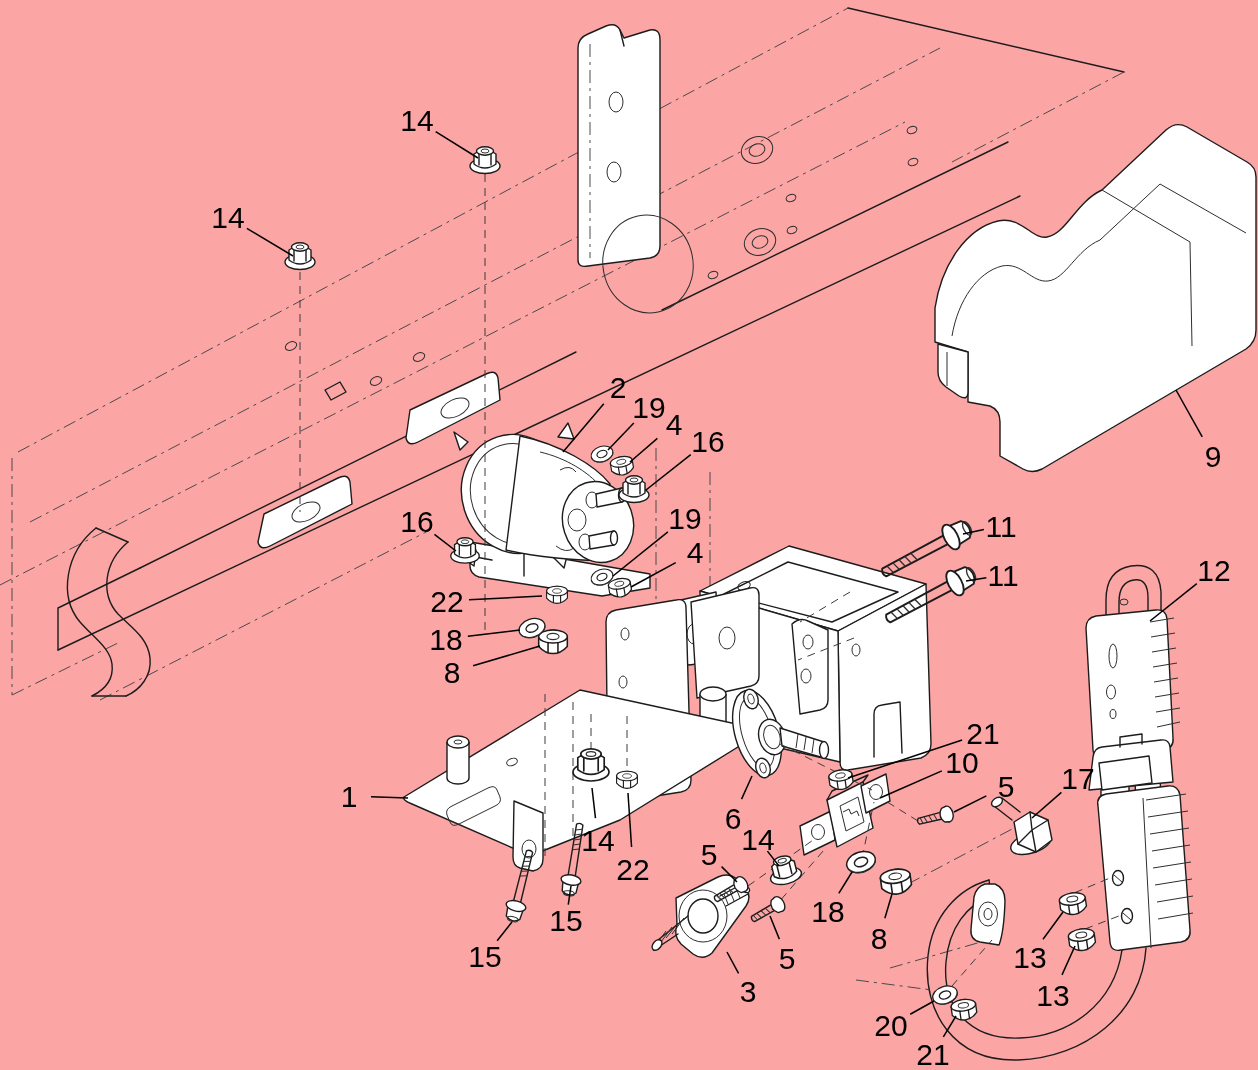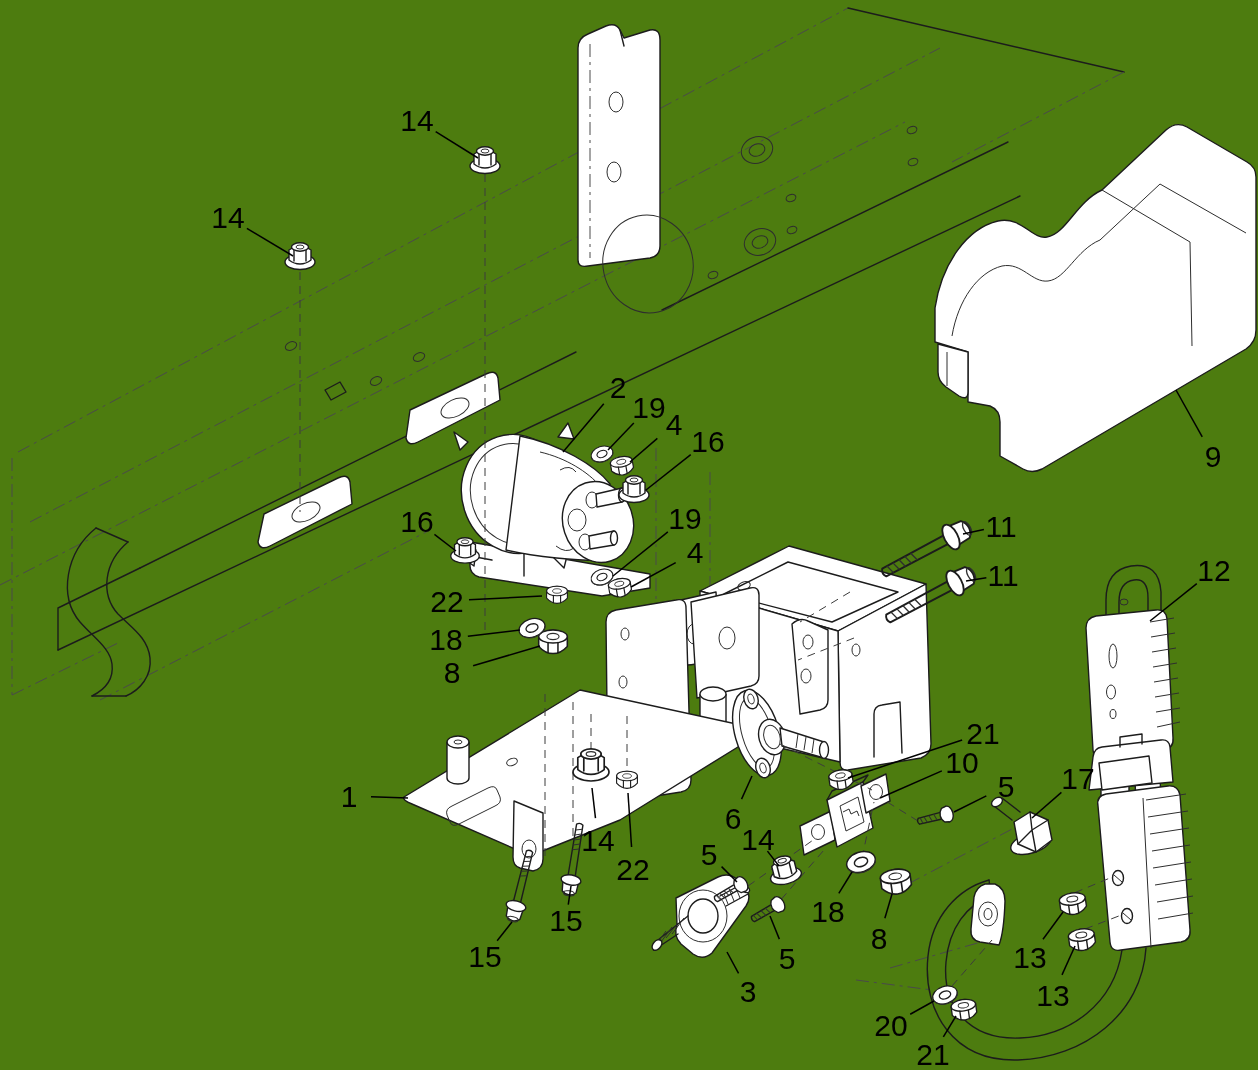--- a/index.html
+++ b/index.html
@@ -11,21 +11,21 @@
   .thin{fill:none;stroke:#2e2e2e;stroke-width:1;stroke-linejoin:round;}
   .ph  {fill:none;stroke:#4a4a4a;stroke-width:1;stroke-dasharray:13 5 3 5;}
   .dash{fill:none;stroke:#3c3c3c;stroke-width:1;stroke-dasharray:8 6;}
   .callout{fill:#000;text-anchor:middle;dominant-baseline:central;
            font-family:"Liberation Sans",sans-serif;}
   .leader{stroke:#000;stroke-width:1.5;fill:none;}
 </style>
 </head>
 <body>
 
-<div class="stage" style="background: #4d7c0f;">
+<div class="stage" style="background: #fca5a5;">
 <svg id="diagram" width="1258" height="1070" viewBox="0 0 1258 1070" xmlns="http://www.w3.org/2000/svg">
 
   <defs>
     <g id="sym-flange-nut">
       <ellipse class="lnf" cx="0" cy="0" rx="15" ry="7.5"></ellipse>
       <path class="lnf" d="M-11,-2 L-11,-12 L-6,-15 L6,-15 L11,-12 L11,-2 Q6,2 0,2 Q-6,2 -11,-2 Z"></path>
       <path class="ln" d="M-6,-15 L-6,-1 M6,-15 L6,-1"></path>
       <ellipse class="lnf" cx="0" cy="-15" rx="8.5" ry="4.2"></ellipse>
       <ellipse class="thin" cx="0" cy="-15" rx="4" ry="2"></ellipse>
     </g>

